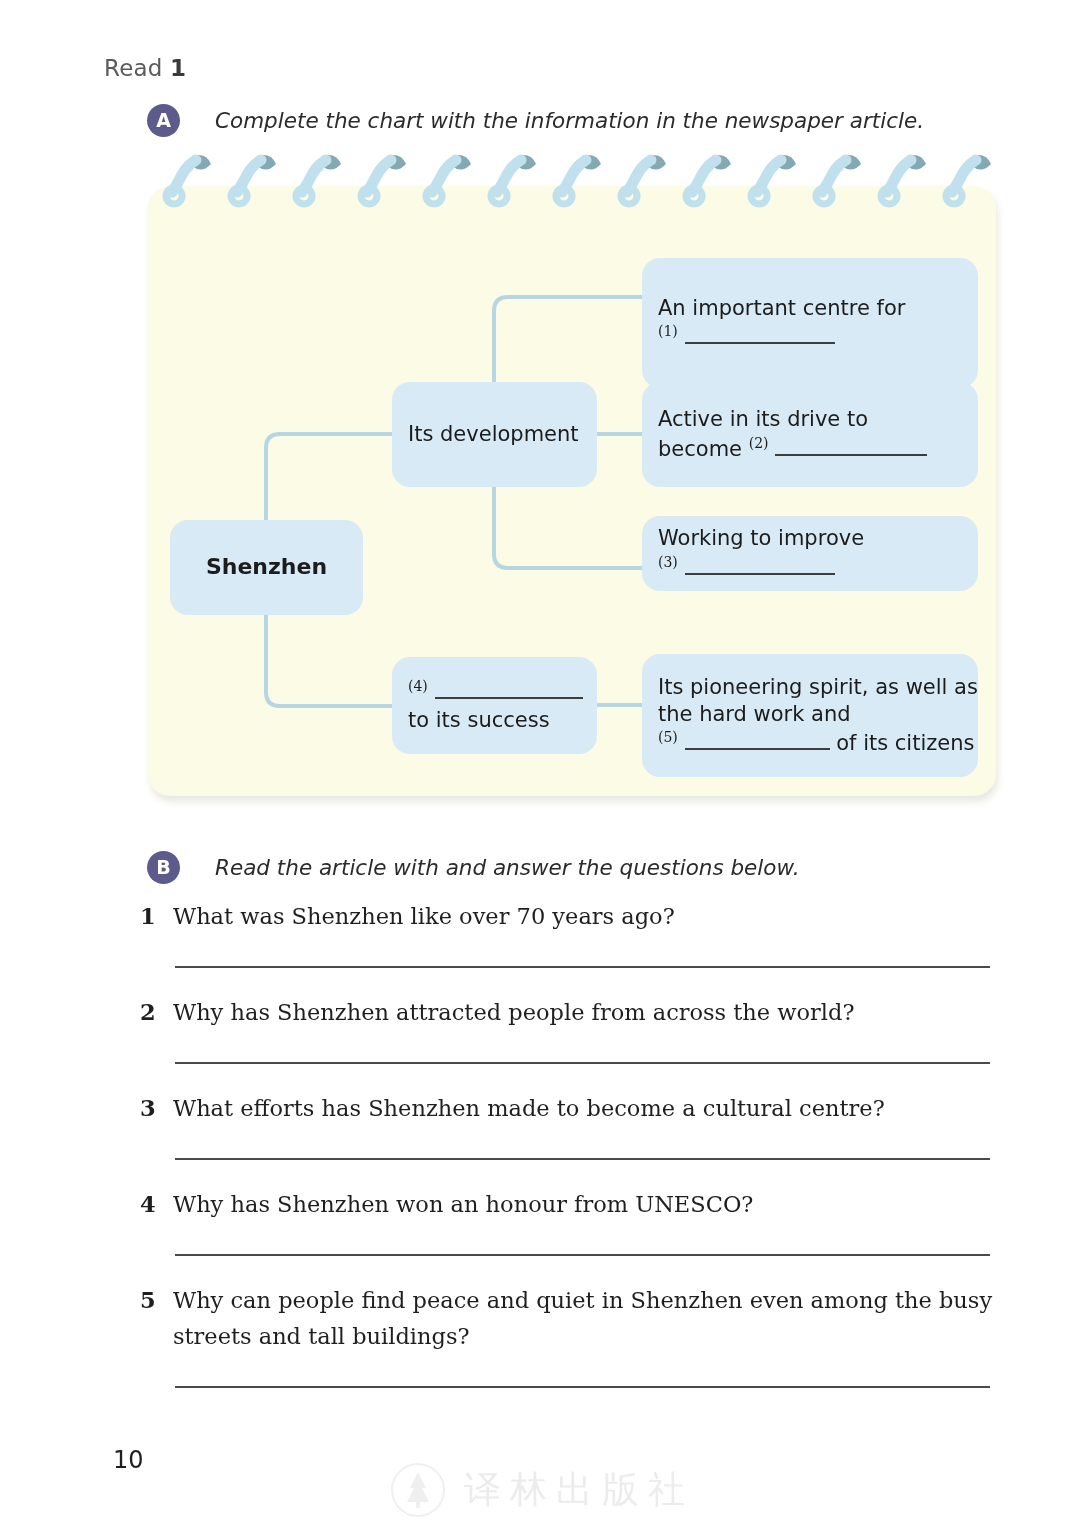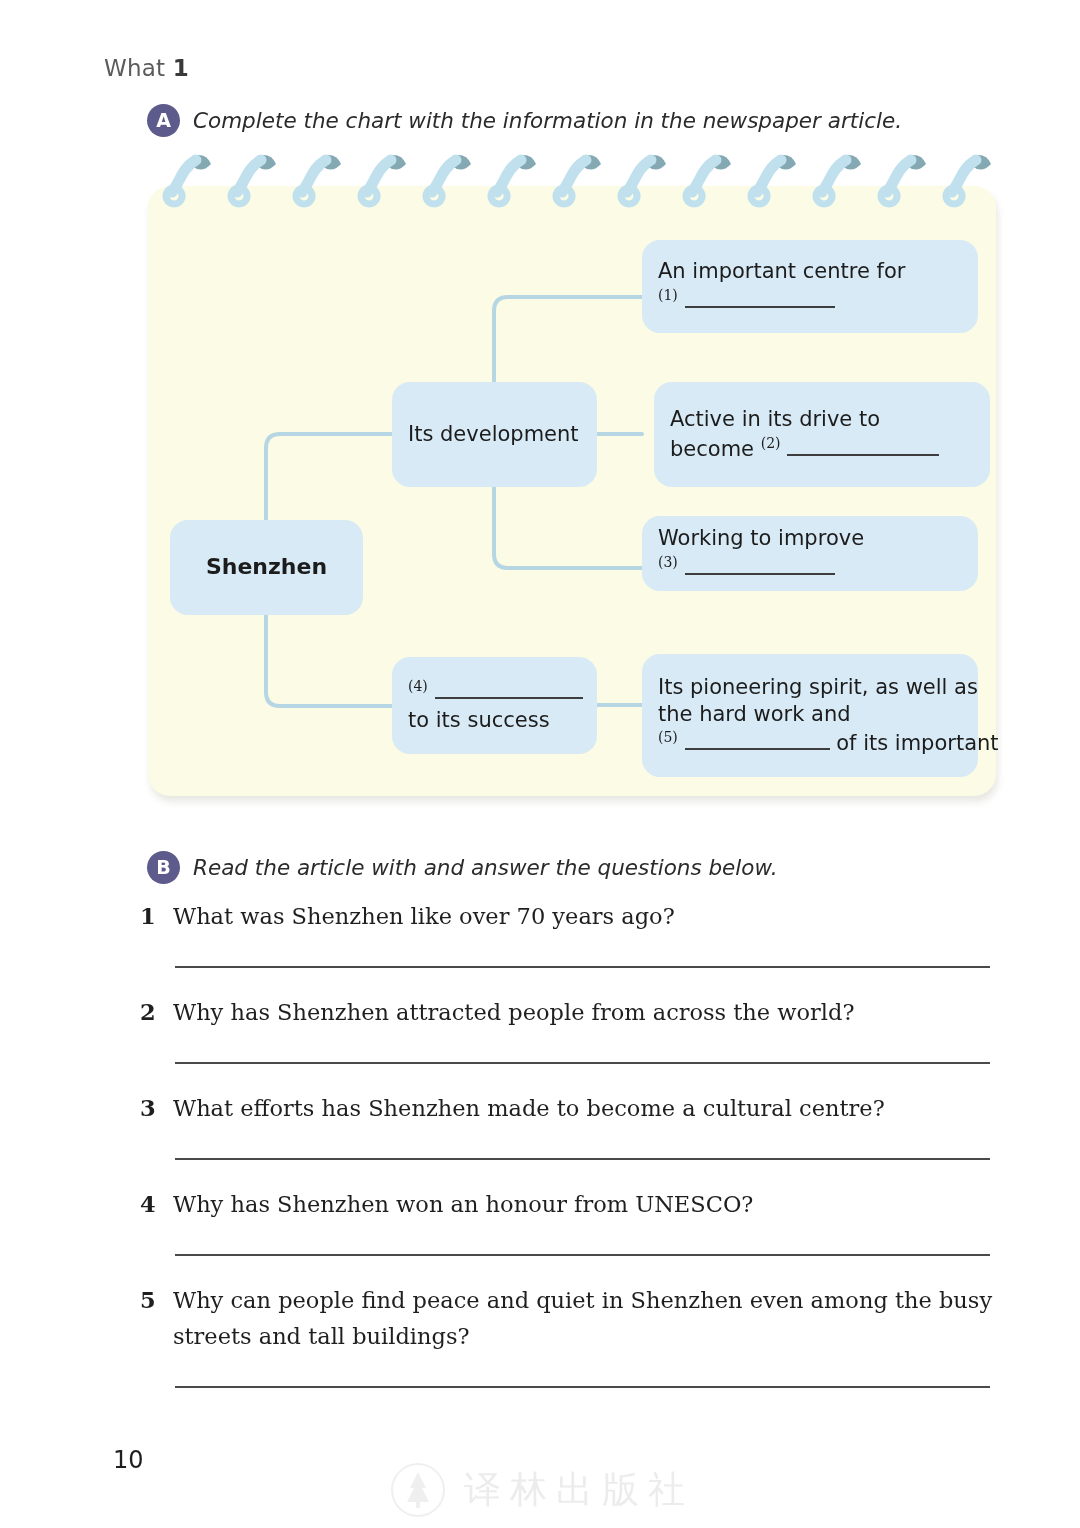--- a/index.html
+++ b/index.html
@@ -49,20 +49,21 @@
     justify-content: center;
     flex: none;
     line-height: 1;
   }
   .section-instruction {
     font-family: "DejaVu Sans", sans-serif;
     font-style: italic;
     font-size: 21.5px;
     color: #2b2b2b;
     white-space: nowrap;
+    margin-left: 22px;
   }
   #section-a-head { left: 147px; top: 104px; }
   #section-b-head { left: 147px; top: 851px; }
 
   
   .notepad {
     position: absolute;
     left: 148px;
     top: 186px;
     width: 848px;
@@ -124,22 +125,22 @@
     font-family: "DejaVu Serif", serif;
     font-size: 14px;
     vertical-align: super;
     color: #1c1c1c;
   }
   .nline { display: block; white-space: nowrap; }
 
   
   #node-center      { left: 22px;  top: 334px; width: 193px; height: 95px; }
   #node-development { left: 244px; top: 196px; width: 205px; height: 105px; }
-  #node-item1       { left: 494px; top: 54px;  width: 336px; height: 93px; }
-  #node-item2       { left: 494px; top: 196px; width: 336px; height: 105px; margin-left: 12px; }
+  #node-item1       { left: 494px; top: 72px;  width: 336px; height: 130px; }
+  #node-item2       { left: 494px; top: 196px; width: 336px; height: 105px; }
   #node-item3       { left: 494px; top: 330px; width: 336px; height: 75px; }
   #node-item4       { left: 244px; top: 471px; width: 205px; height: 97px; }
   #node-item5       { left: 494px; top: 468px; width: 336px; height: 123px; }
 
   
   .question {
     position: absolute;
     left: 140px;
     width: 860px;
     font-family: "DejaVu Serif", serif;
@@ -188,21 +189,21 @@
     font-family: "DejaVu Sans", sans-serif;
     font-size: 37px;
     color: #c9c9c9;
     letter-spacing: 9px;
   }
 </style>
 </head>
 <body>
 
 <div class="unit-header">
-  <span class="unit-word">What</span>
+  <span class="unit-word">Read</span>
   <span class="unit-num">1</span>
 </div>
 
 <div class="section-head" id="section-a-head">
   <div class="badge">A</div>
   <div class="section-instruction">Complete the chart with the information in the newspaper article.</div>
 </div>
 
 <div class="notepad"></div>
 
@@ -307,21 +308,21 @@
     </span>
     <span class="nline">to its success</span>
   </div>
 
   <div class="node" id="node-item5">
     <span class="nline">Its pioneering spirit, as well as</span>
     <span class="nline">the hard work and</span>
     <span class="nline">
       <span class="sup">(5)</span>
       <span class="blank" style="width:145px;"></span>
-      <span>of its important</span>
+      <span>of its citizens</span>
     </span>
   </div>
 
 </div>
 
 <div class="section-head" id="section-b-head">
   <div class="badge">B</div>
   <div class="section-instruction">Read the article with and answer the questions below.</div>
 </div>
 

